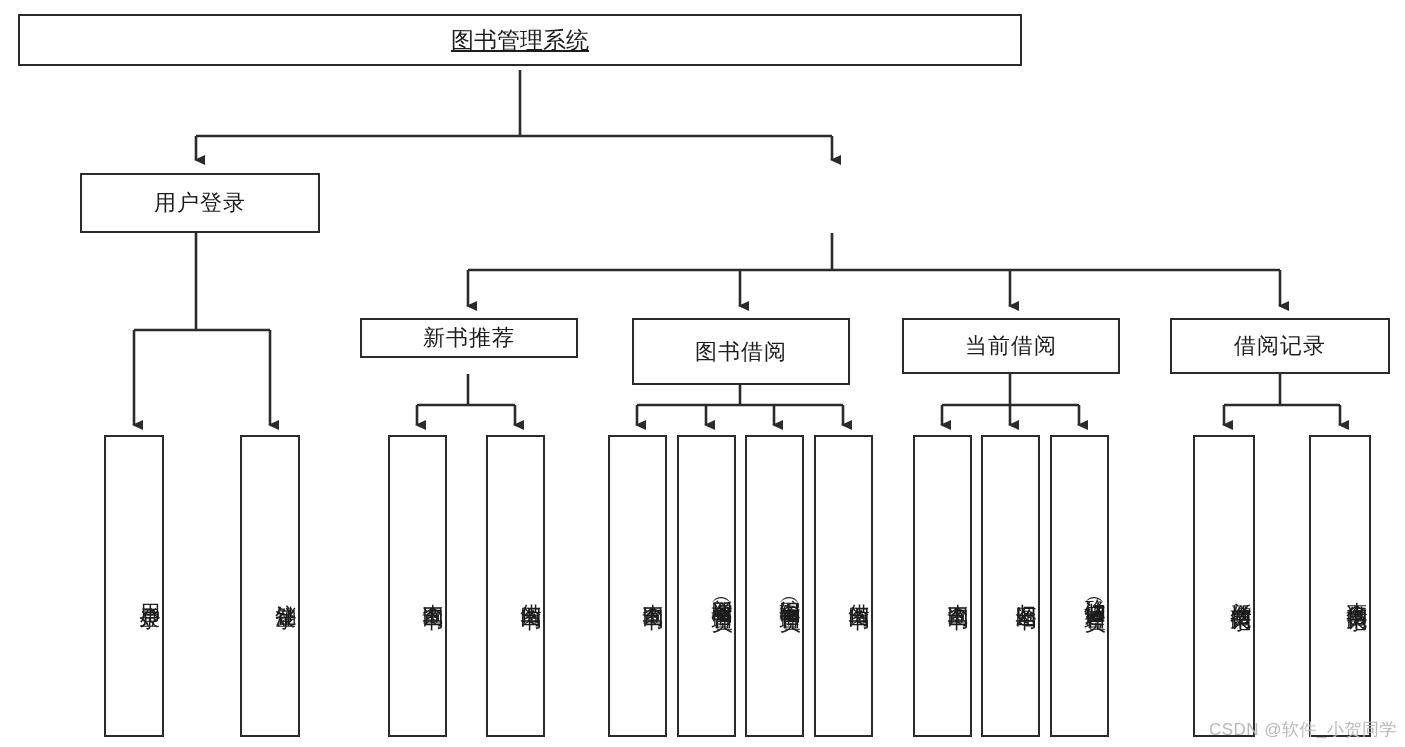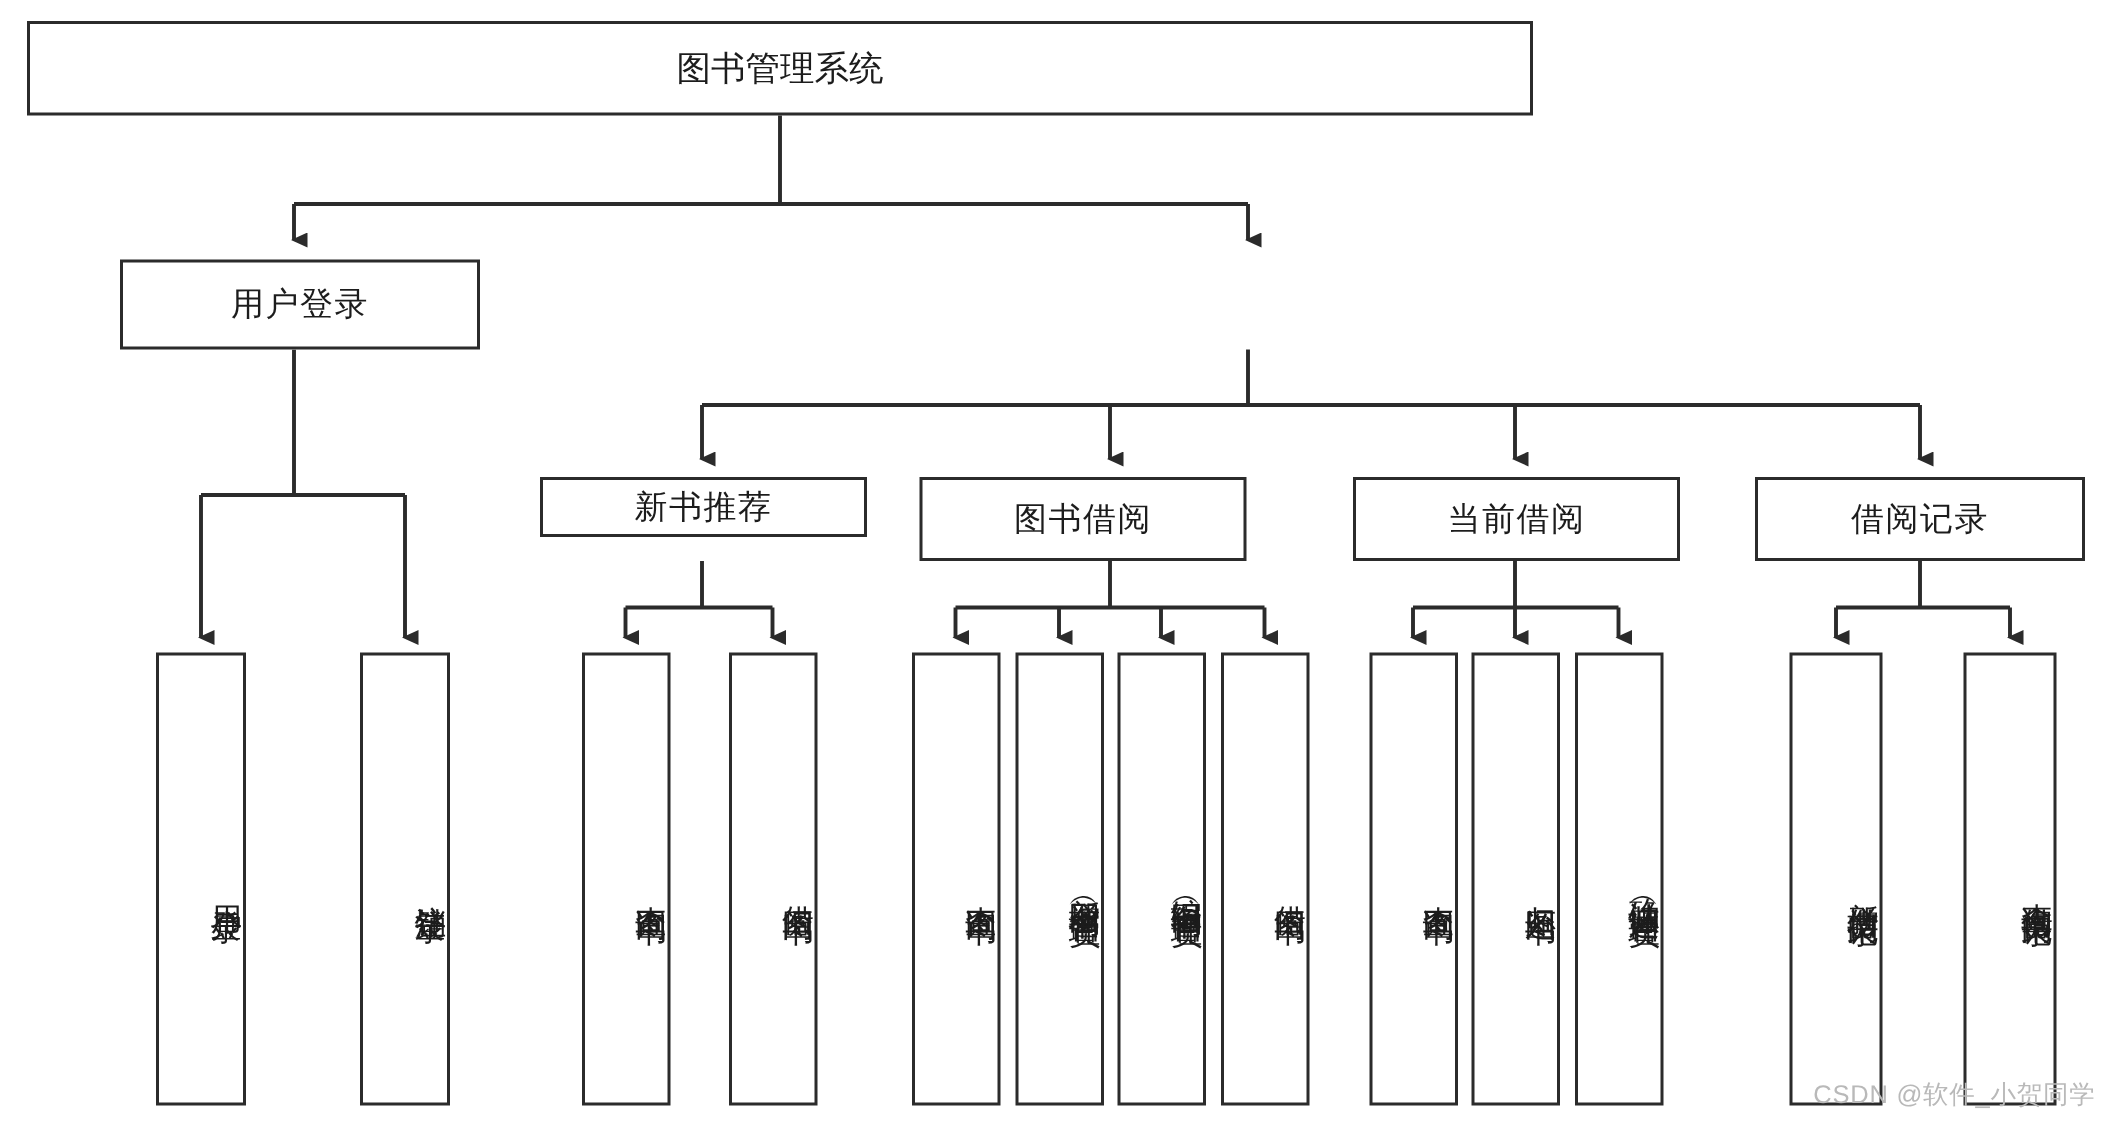--- a/index.html
+++ b/index.html
@@ -95,32 +95,32 @@
       <path d="M1010,405 L1010,425" marker-end="url(#arr)"></path>
       <path d="M1079,405 L1079,425" marker-end="url(#arr)"></path>
 
       <path d="M1280,374 L1280,405"></path>
       <path d="M1224,405 L1340,405"></path>
       <path d="M1224,405 L1224,425" marker-end="url(#arr)"></path>
       <path d="M1340,405 L1340,425" marker-end="url(#arr)"></path>
     </g>
   </svg>
 
-  <div class="node root" style="left:18px;top:14px;width:1004px;height:63px;">
+  <div class="node root" style="left:18px;top:14px;width:1004px;height:52px;text-decoration:underline;">
     <span>图书管理系统</span>
   </div>
 
   <div class="node h" style="left:80px;top:173px;width:240px;height:60px;">
     <span>用户登录</span>
   </div>
 
   <div class="node h" style="left:360px;top:318px;width:218px;height:40px;">
     <span>新书推荐</span>
   </div>
-  <div class="node h" style="left:613px;top:318px;width:218px;height:56px;">
+  <div class="node h" style="left:632px;top:318px;width:218px;height:67px;">
     <span>图书借阅</span>
   </div>
   <div class="node h" style="left:1170px;top:318px;width:220px;height:56px;">
     <span>借阅记录</span>
   </div>
   <div class="node h" style="left:902px;top:318px;width:218px;height:56px;">
     <span>当前借阅</span>
   </div>
 
   <div class="node leaf" style="left:104px;top:435px;width:60px;height:302px;">

